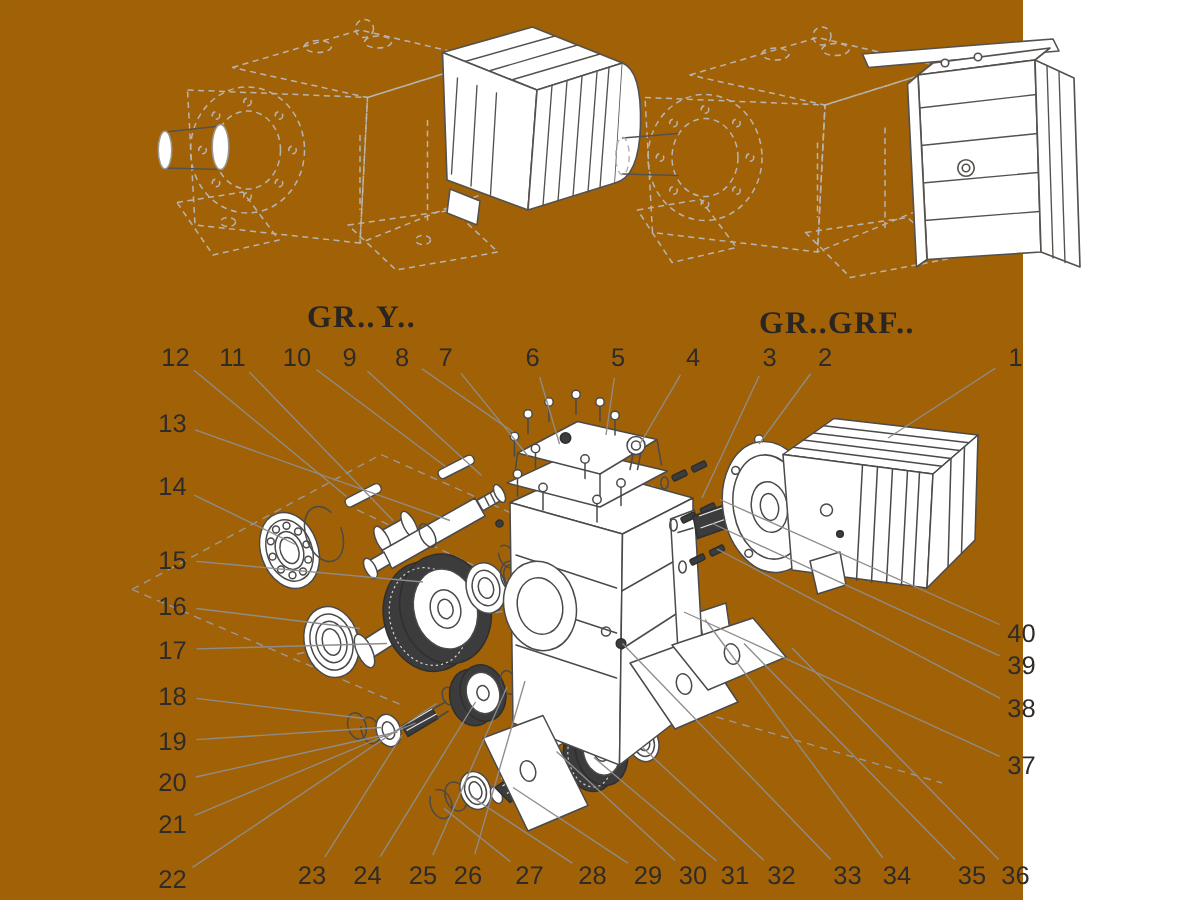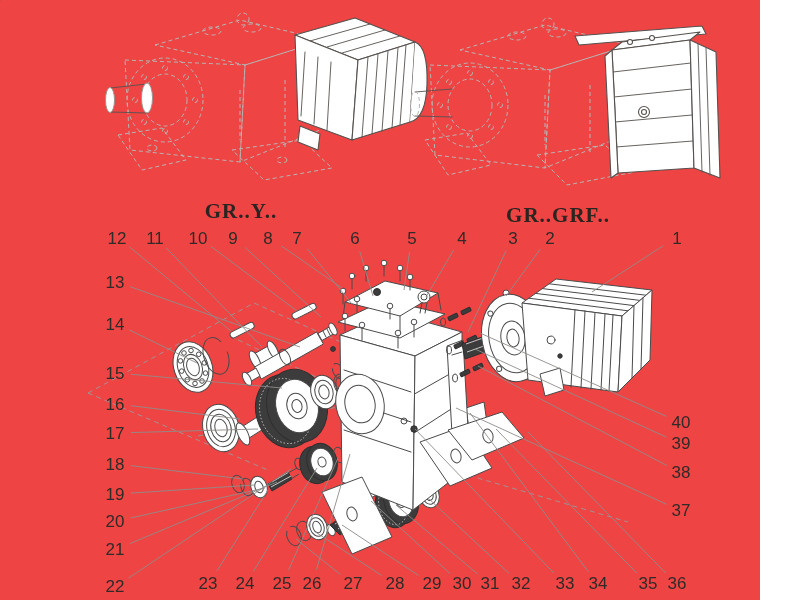--- a/index.html
+++ b/index.html
@@ -1,17 +1,17 @@
 <!DOCTYPE html>
 <html><head>
 <meta charset="utf-8">
 <style>
   html,body{margin:0;padding:0;background:#fff;}
   body{width:800px;height:600px;overflow:hidden;font-family:"Liberation Sans",sans-serif;}
-  #stage{position:relative;width:760px;height:600px;background:#ef4444;}
+  #stage{position:relative;width:682px;height:600px;background:#a16207;}
   svg{display:block;}
   .caption{font-family:"Liberation Serif","DejaVu Serif",serif;font-weight:bold;font-size:21px;fill:#2b2522;letter-spacing:1px;}
   .callout-num{font-family:"Liberation Sans","DejaVu Sans",sans-serif;font-size:17px;fill:#2f2b28;}
   .ln{stroke:#4a4a4a;stroke-width:1;fill:none;stroke-linejoin:round;stroke-linecap:round;}
   .lnw{stroke:#4a4a4a;stroke-width:1;fill:#ffffff;stroke-linejoin:round;}
   .dash{stroke:#9a9a9a;stroke-width:0.9;fill:none;stroke-dasharray:5 4;}
   .ghost{stroke:#b7b4b2;stroke-width:1;fill:none;stroke-dasharray:4 3;stroke-linejoin:round;}
   .solid{stroke:#55514e;stroke-width:1.1;fill:#ffffff;stroke-linejoin:round;stroke-linecap:round;}
   .solidln{stroke:#55514e;stroke-width:0.9;fill:none;stroke-linecap:round;}
   .darkpart{stroke:#2f2f2f;stroke-width:1;fill:#3c3c3c;}

